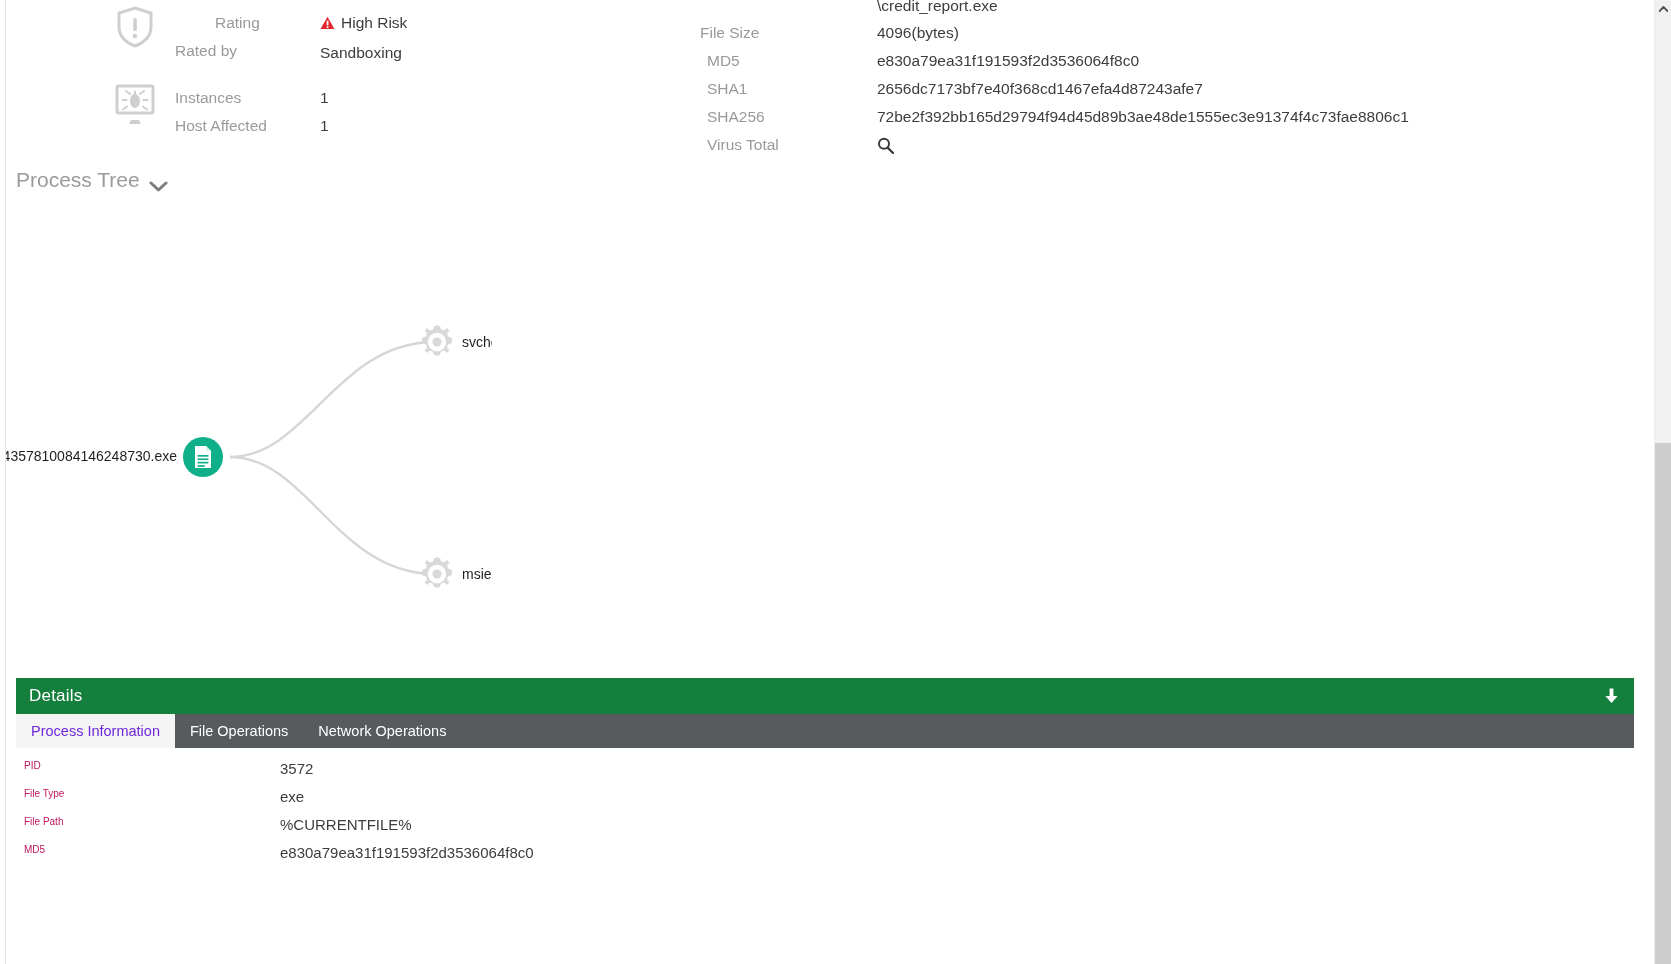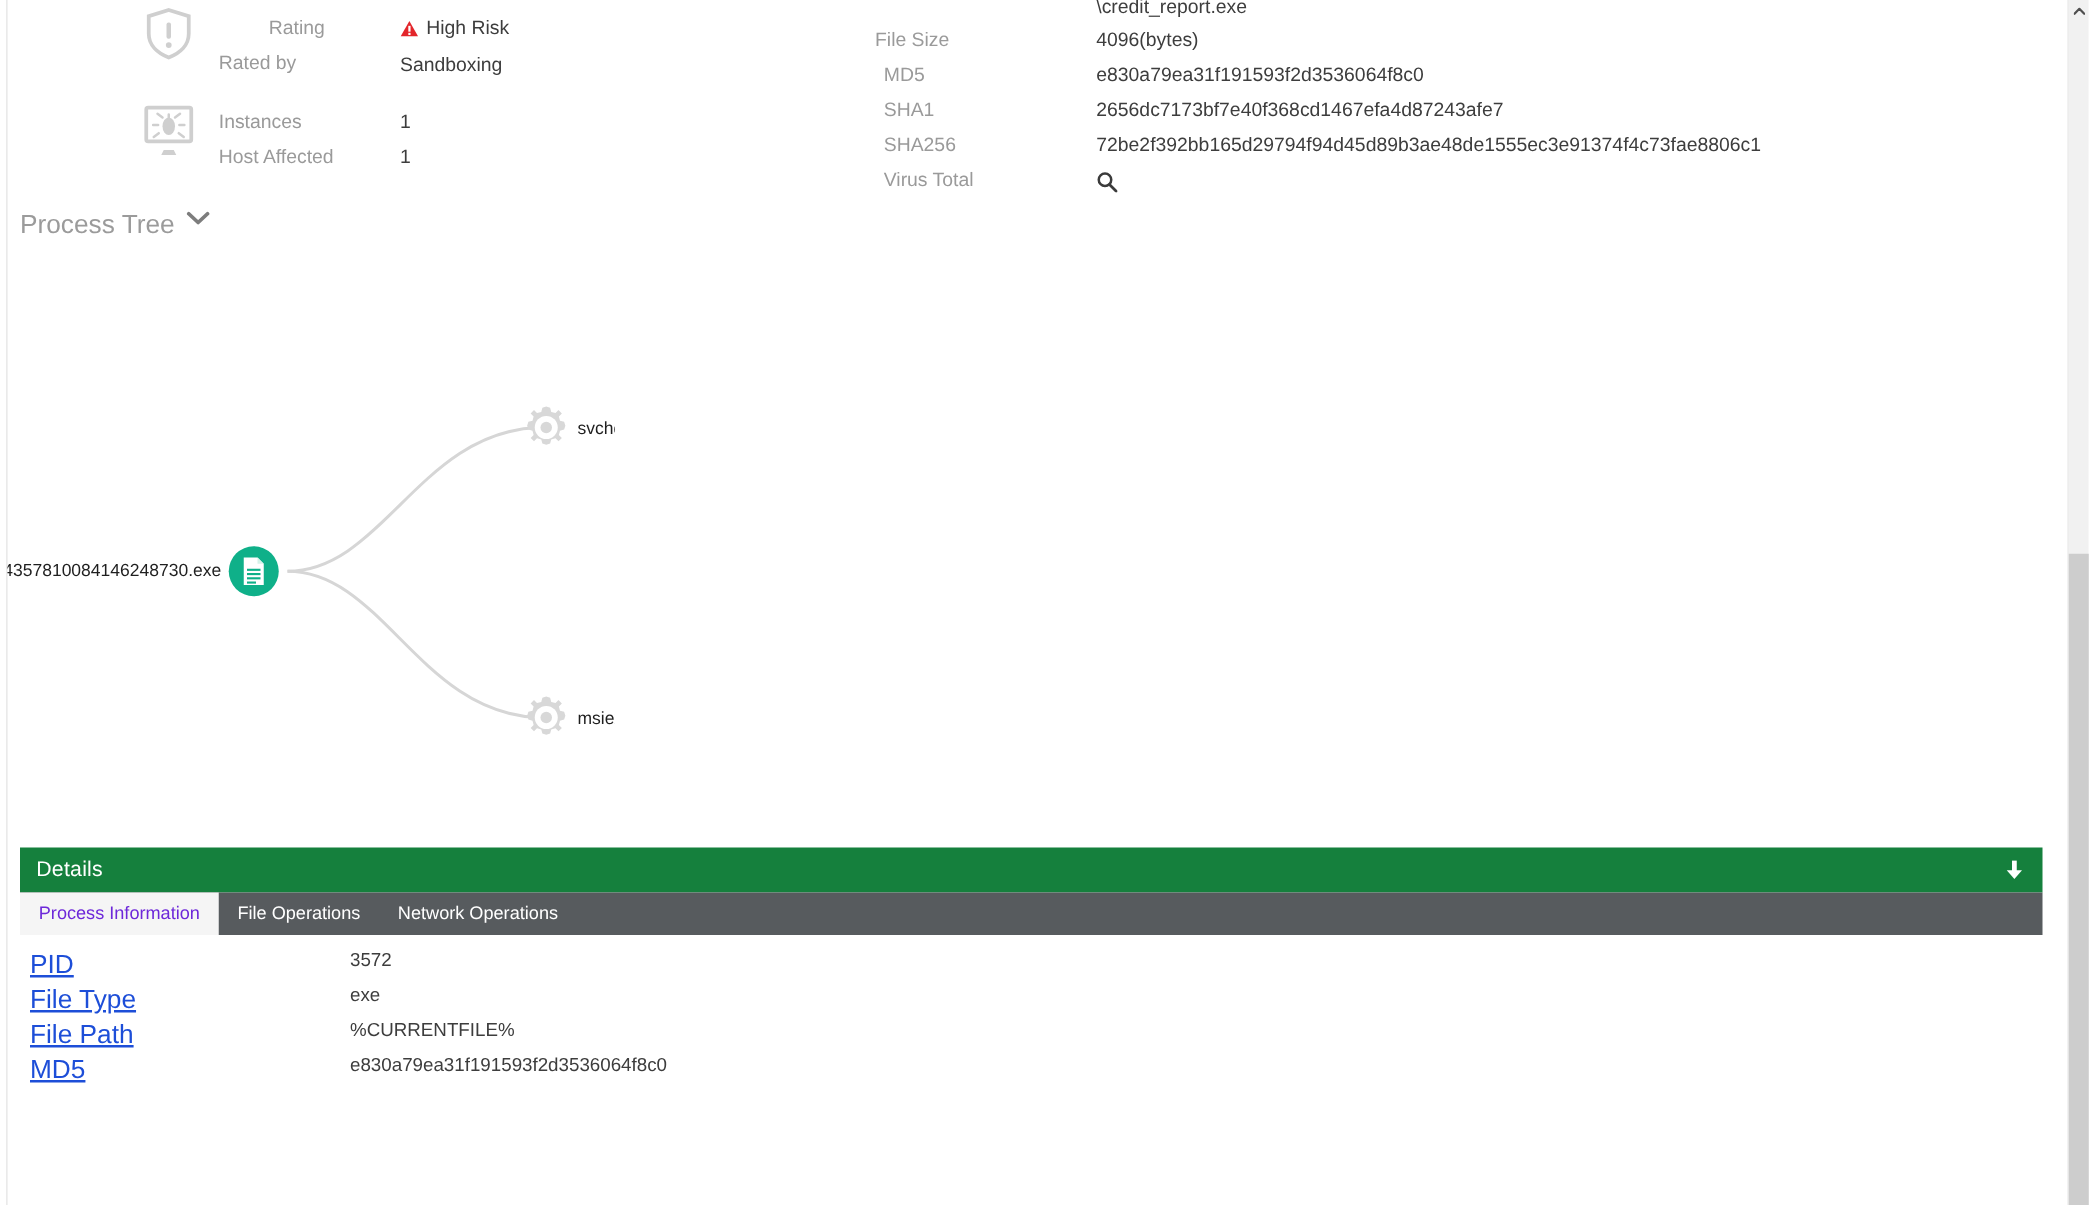--- a/index.html
+++ b/index.html
@@ -54,21 +54,21 @@
   .risk-wrap { position: absolute; display: flex; align-items: center; gap: 6px; }
   .risk-tri { display: block; width: 15px; height: 14px; }
   .risk-text { font-size: 15.5px; color: #3d3d3d; white-space: nowrap; }
 
   .vt-search { position: absolute; color: #444; }
   .vt-search svg { display: block; width: 17px; height: 17px; }
 
   
   .ptree-header {
     position: absolute; left: 16px; top: 168px;
-    display: flex; align-items: flex-start; gap: 9px;
+    display: flex; align-items: flex-end; gap: 9px;
     cursor: pointer;
   }
   .ptree-title { font-size: 21px; color: #9b9b9b; }
   .ptree-caret { display: block; width: 19px; height: 12px; color: #7d7d7d; }
 
   .ptree-canvas {
     position: absolute; left: 6px; top: 205px;
     width: 1628px; height: 465px;
     overflow: hidden;
   }
@@ -152,24 +152,23 @@
     left: 6px; top: 756px;
     width: 1628px;
   }
   .drow {
     position: relative;
     height: 28px;
   }
   .drow .dlabel {
     position: absolute;
     left: 18px; top: 4px;
-    font-size: 21px;
-    color: #1d4ed8;
-    white-space: nowrap;
-    text-decoration: underline;
+    font-size: 10px;
+    color: #be185d;
+    white-space: nowrap;
   }
   .drow .dvalue {
     position: absolute;
     left: 274px; top: 4px;
     font-size: 15px;
     color: #3d3d3d;
     white-space: nowrap;
   }
 
   

